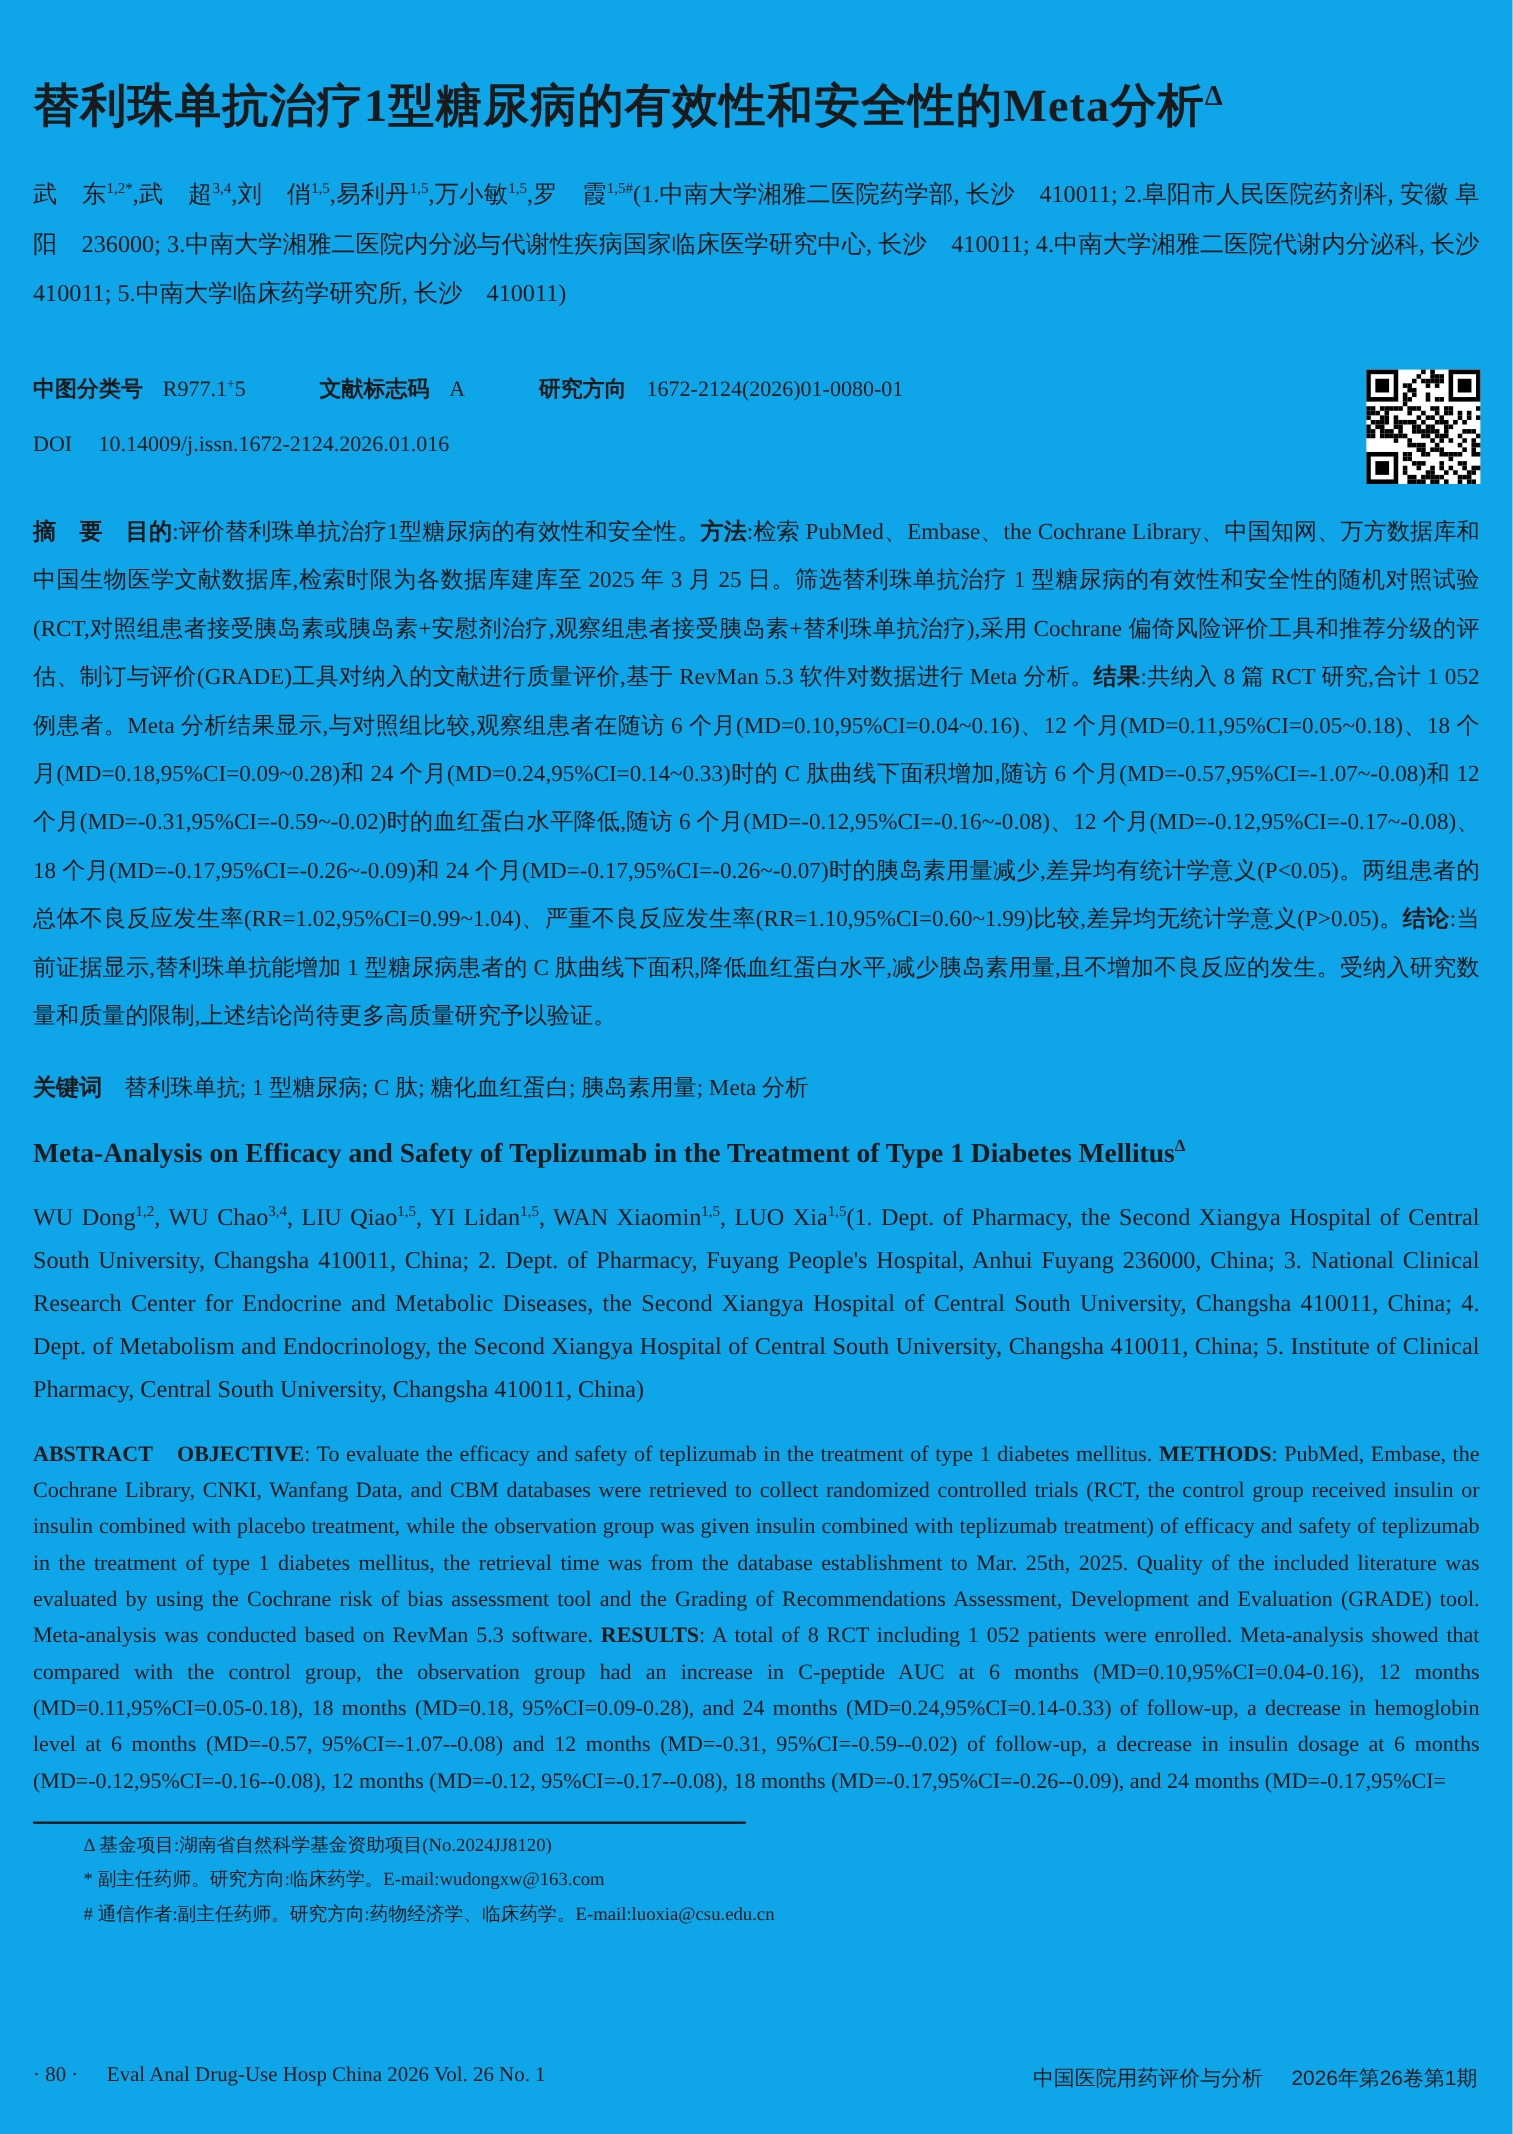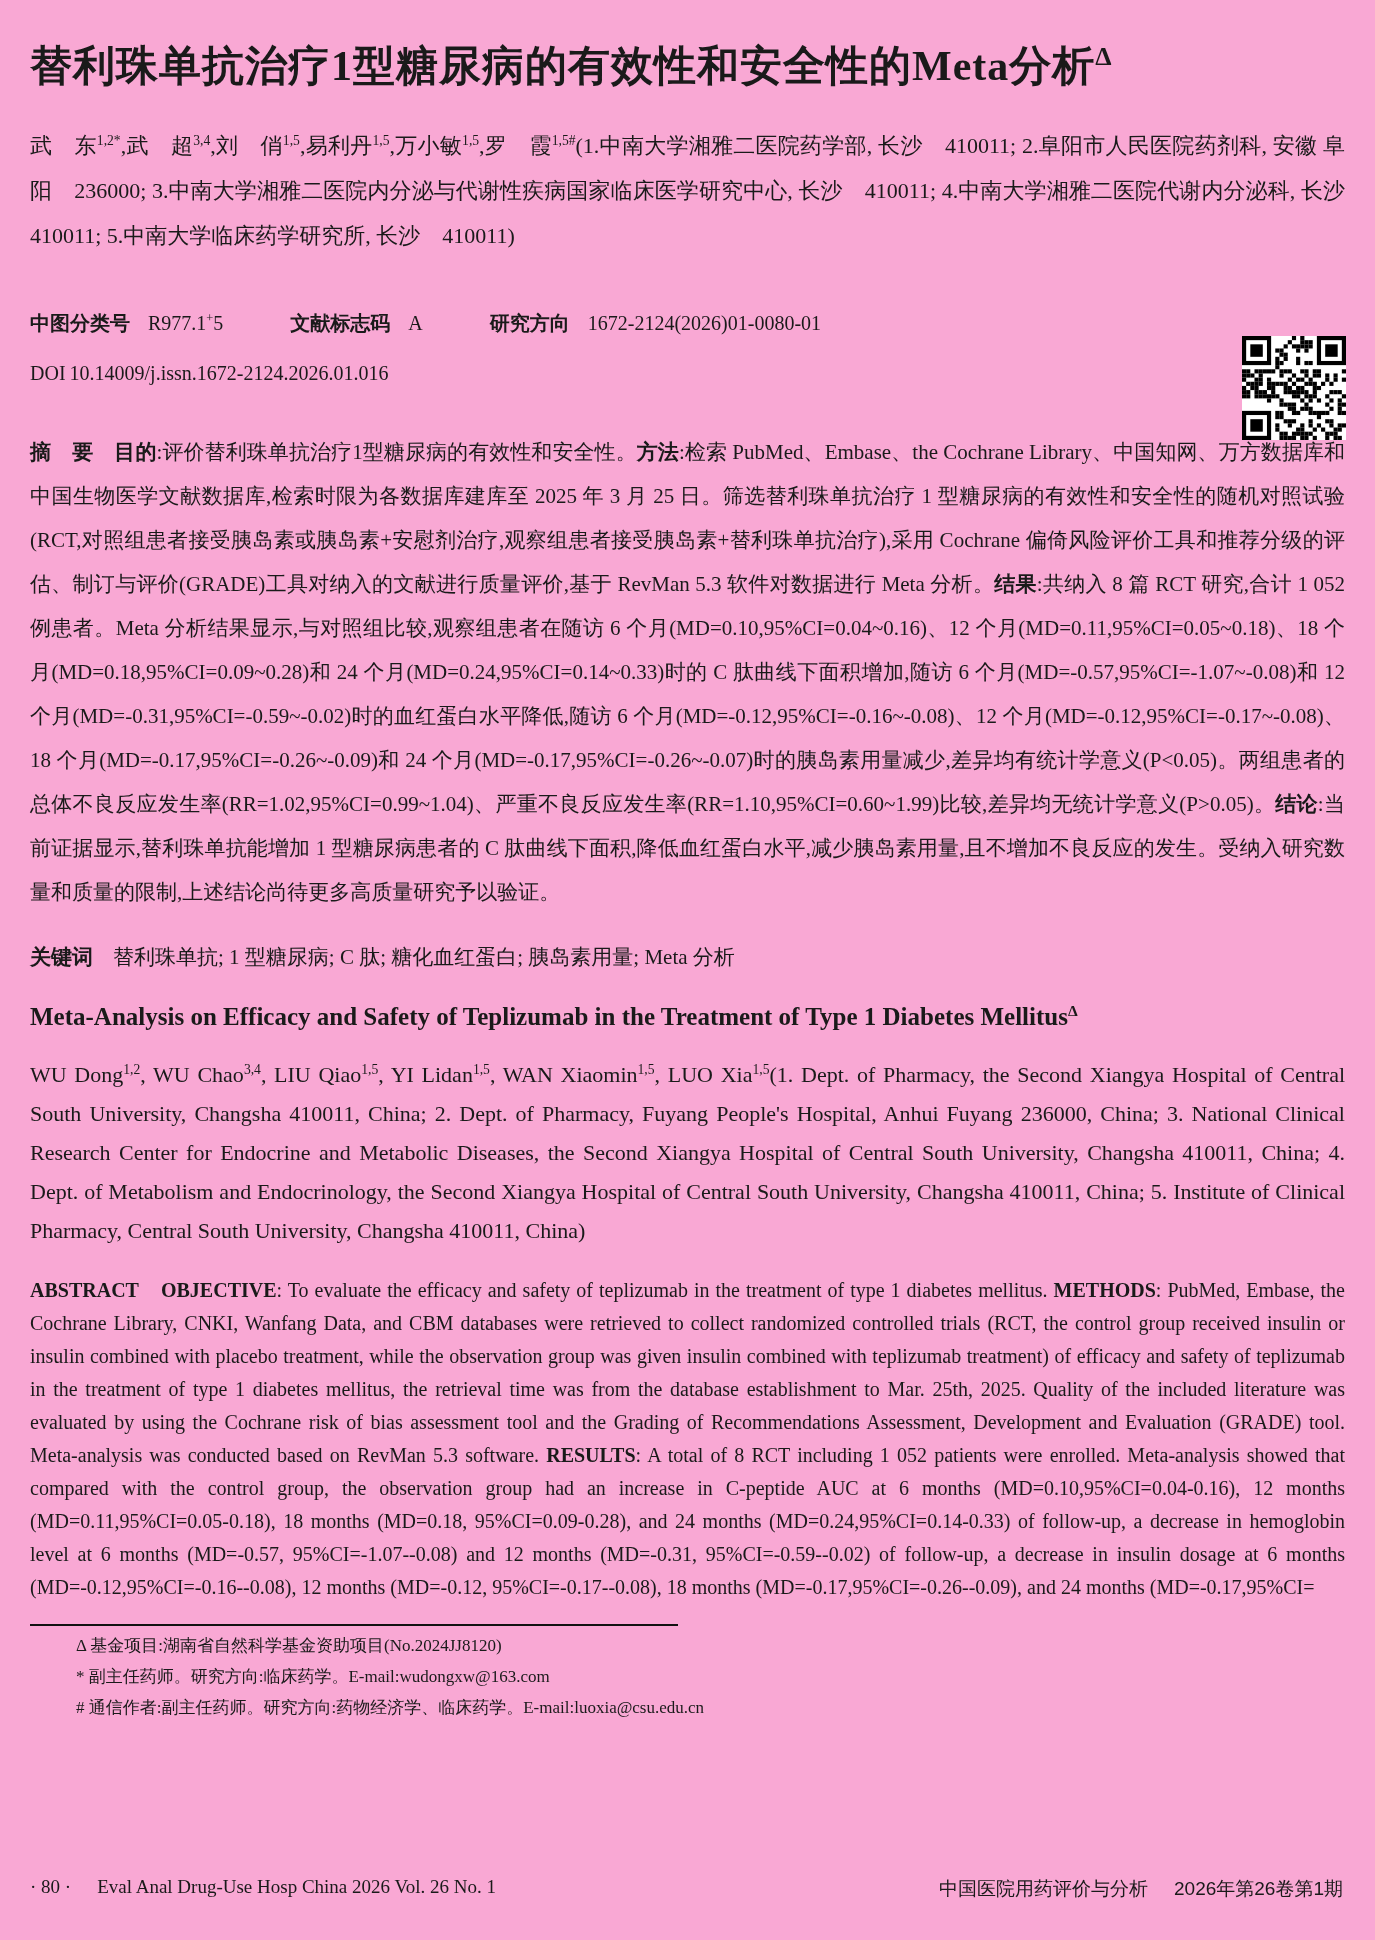--- a/index.html
+++ b/index.html
@@ -1,24 +1,24 @@
 <!DOCTYPE html>
 <html><head>
 <meta charset="utf-8">
 <style>
   html,body{margin:0;padding:0;background:#e8e8e8;}
   .page{
     position:relative;
     width:1375px;height:1940px;
     margin:0 auto;
-    background:#f9a8d4;
+    background:#0ea5e9;
     color:#1a1a1a;
     font-family:"Liberation Serif", serif;
     box-sizing:border-box;
-    padding:9px 30px 0 30px;
+    padding:40px 30px 0 30px;
     overflow:hidden;
   }
   .seg-b{font-weight:bold;}
   .seg-sup{vertical-align:super;font-size:62%;line-height:0;}
   .zh-bold{font-family:"Liberation Sans", sans-serif;font-weight:bold;}
 
   .title-zh{
     font-size:42px;font-weight:bold;line-height:58px;
     font-family:"Liberation Serif", serif;
     letter-spacing:1px;white-space:nowrap;
@@ -31,21 +31,21 @@
   .meta-row{
     margin-top:50px;
     font-size:20px;line-height:30px;
   }
   .meta-row .pair{margin-right:62px;}
   .meta-row .label{font-family:"Liberation Sans", sans-serif;font-weight:bold;margin-right:18px;}
   .doi-row{
     margin-top:20px;
     font-size:20px;line-height:30px;
   }
-  .doi-row .label{margin-right:4px;}
+  .doi-row .label{margin-right:24px;}
   .qr{
     position:absolute;left:1242px;top:335px;width:104px;height:106px;
   }
   .abstract-zh{
     margin-top:42px;
     font-size:21px;line-height:44px;
     text-align:justify;
   }
   .keywords{
     font-size:21px;line-height:44px;

